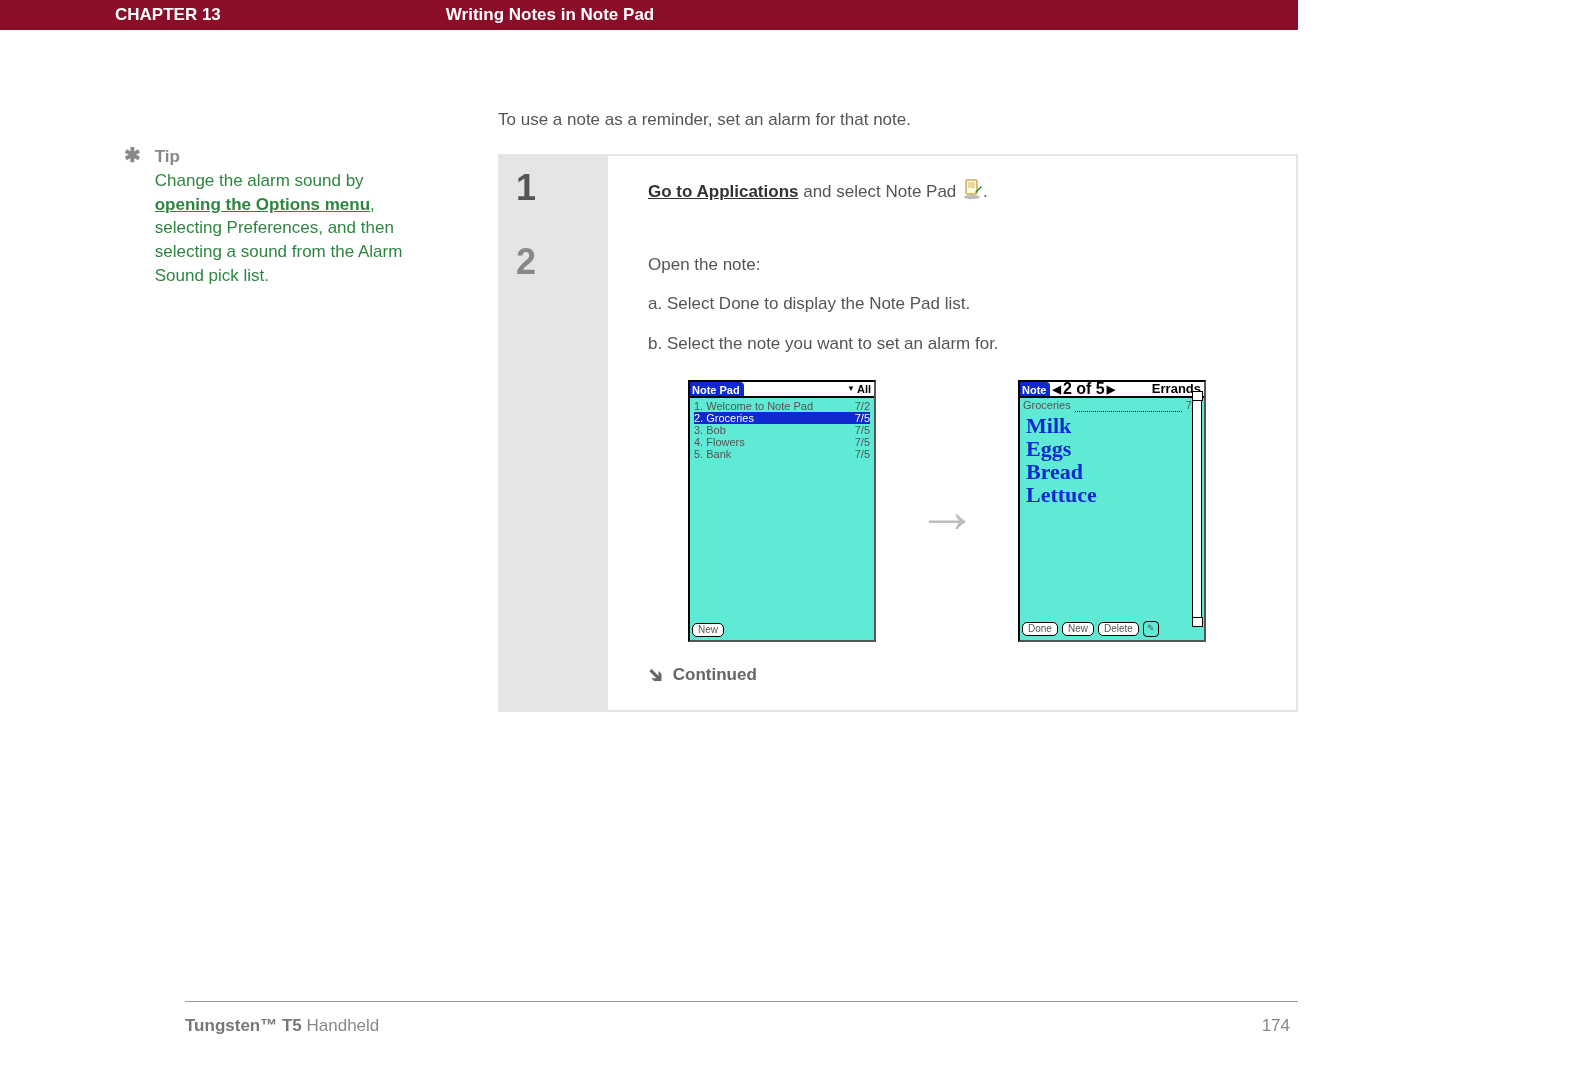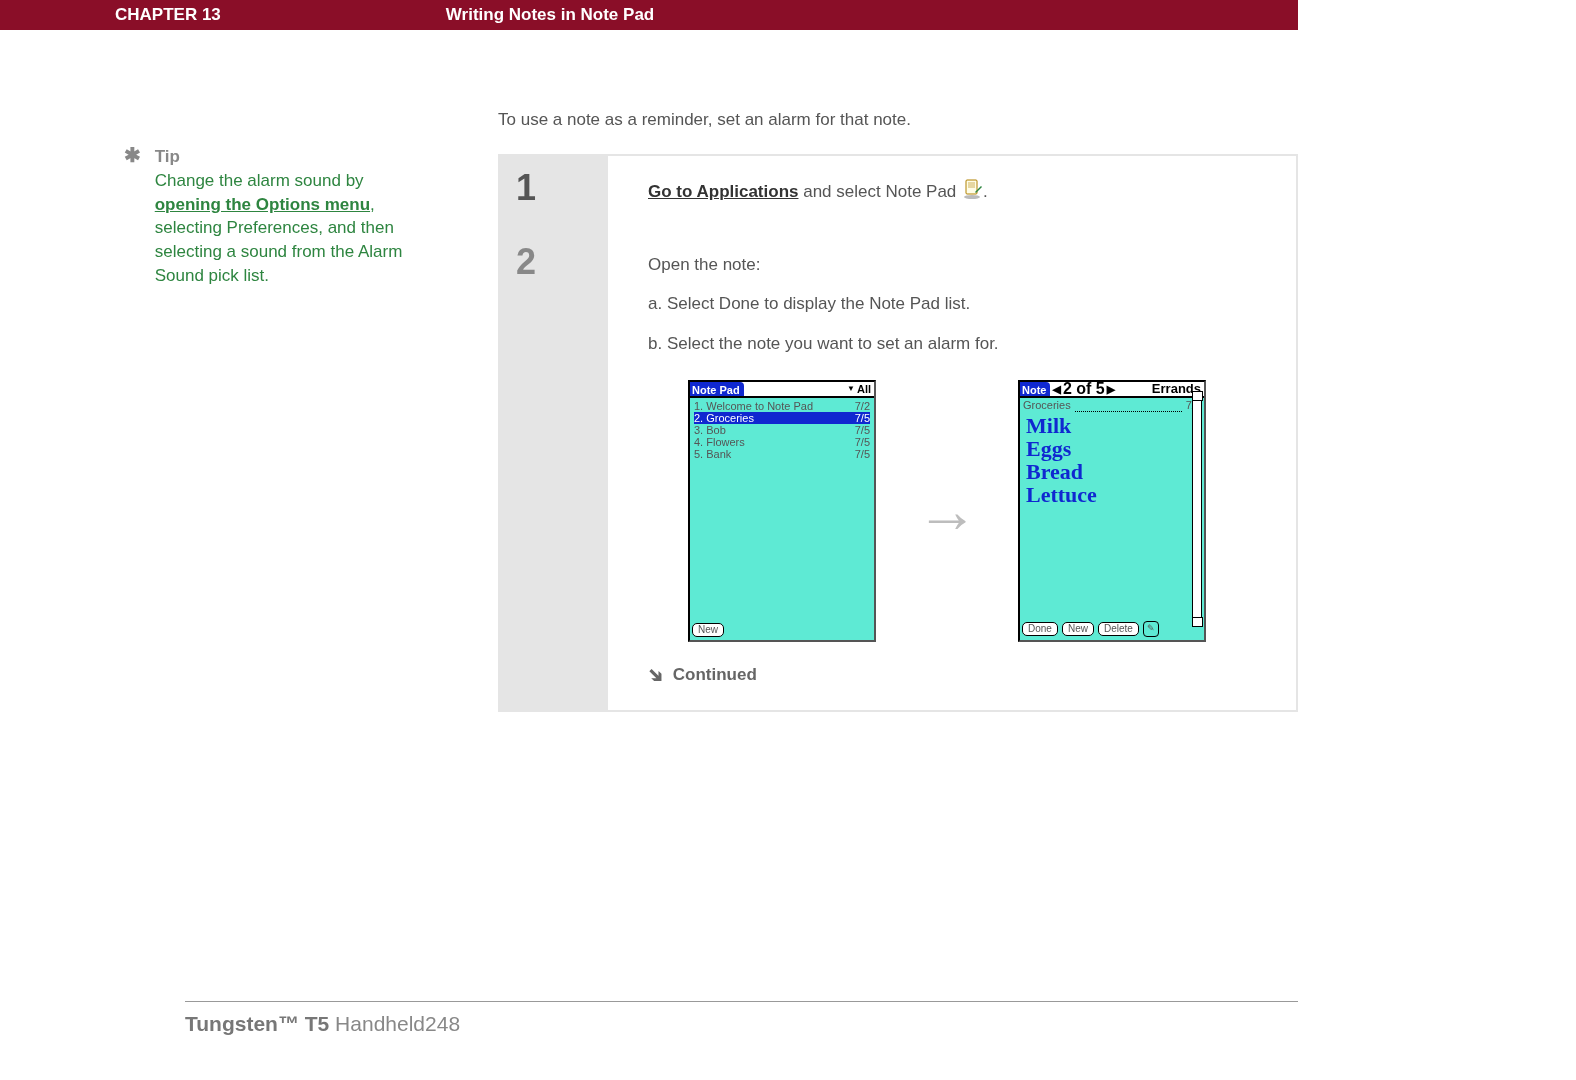--- a/index.html
+++ b/index.html
@@ -274,23 +274,23 @@
     left:185px; right:0;
     bottom:48px;
     border-top:1px solid #999;
   }
   .footer {
     position: absolute;
     bottom: 14px;
     left: 185px;
     right: 8px;
     display: flex;
-    justify-content: flex-start;
+    justify-content: space-between;
     color: #888;
-    font-size: 21px;
+    font-size: 17px;
   }
   .product-bold {
     font-weight: bold;
     color:#777;
   }
   .nav-arrow{
     font-size:11px;
     font-weight:bold;
     color:#000;
     padding:0 2px;
@@ -432,15 +432,15 @@
       </tbody>
         </table>
     </div>
   </div>
 
   <div class="footer-line"></div>
   <div class="footer">
     <span>
       <span class="product-bold">Tungsten™ T5</span><span> Handheld</span>
     </span>
-    <span>248</span>
+    <span>174</span>
   </div>
 </div>
 
 </body></html>

